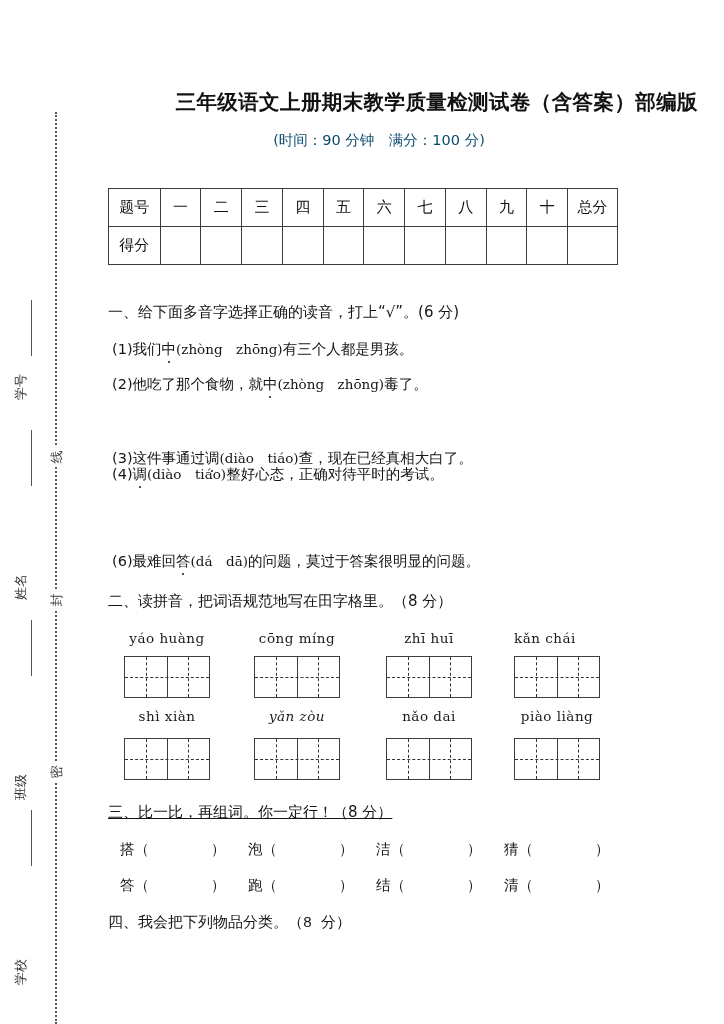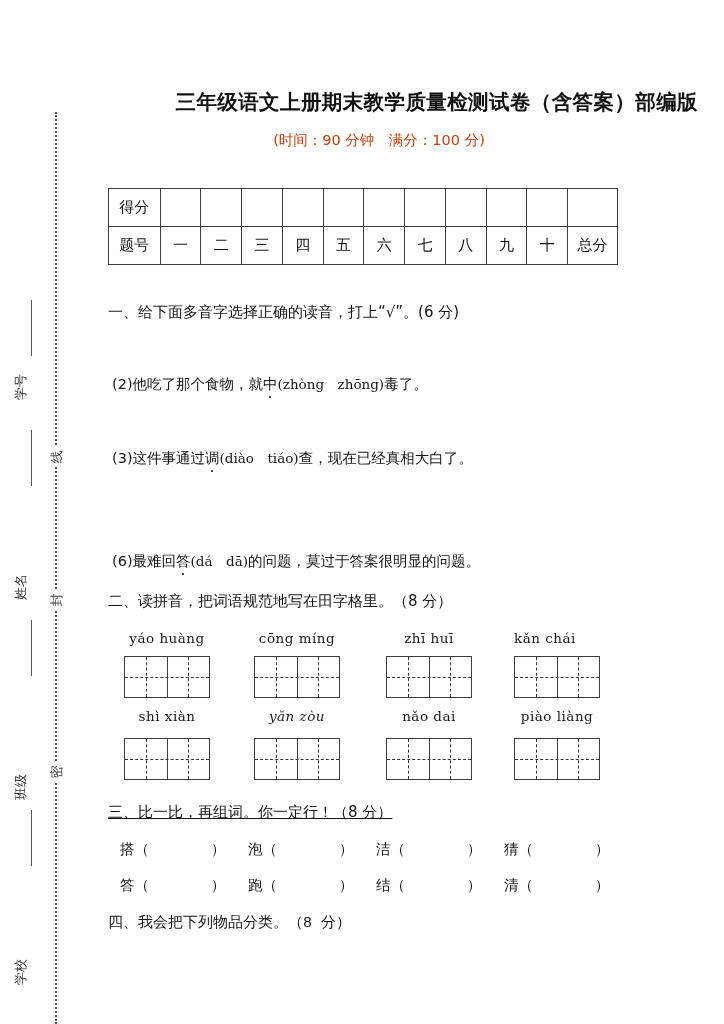--- a/index.html
+++ b/index.html
@@ -51,21 +51,21 @@
     font-size:20.5px;font-weight:bold;
     letter-spacing:.4px;
     font-family:Liberation Mono, monospace;
     color:#111;
   }
   .doc-subtitle{
     position:absolute;left:60px;right:26px;top:131px;
     text-align:center;
     font-size:14.5px;
     font-family:"DejaVu Sans","Liberation Sans",sans-serif;
-    color:#c2410c;
+    color:#0c4a6e;
   }
 
   
   .score-table{
     position:absolute;left:108px;top:188px;
     border-collapse:collapse;
     width:510px;
   }
   .score-table td{
     border:1px solid #3c3c3c;
@@ -158,58 +158,64 @@
   <div class="seal-field" style="top:800px;">班级</div>
 
   <div class="seal-rule" style="top:810px;height:56px;"></div>
   <div class="seal-field" style="top:985px;">学校</div>
 
   <div class="doc-title">三年级语文上册期末教学质量检测试卷（含答案）部编版</div>
   <div class="doc-subtitle">(时间：90 分钟　满分：100 分)</div>
 
   <table class="score-table">
     <tbody>
-      <tr>
-        <td class="lbl">得分</td>
-        <td></td>
-        <td></td>
-        <td></td>
-        <td></td>
-        <td></td>
-        <td></td>
-        <td></td>
-        <td></td>
-        <td></td>
-        <td></td>
-        <td></td>
-      </tr>
       <tr>
         <td class="lbl">题号</td>
         <td class="num">一</td>
         <td class="num">二</td>
         <td class="num">三</td>
         <td class="num">四</td>
         <td class="num">五</td>
         <td class="num">六</td>
         <td class="num">七</td>
         <td class="num">八</td>
         <td class="num">九</td>
         <td class="num">十</td>
         <td class="tot">总分</td>
       </tr>
+      <tr>
+        <td class="lbl">得分</td>
+        <td></td>
+        <td></td>
+        <td></td>
+        <td></td>
+        <td></td>
+        <td></td>
+        <td></td>
+        <td></td>
+        <td></td>
+        <td></td>
+        <td></td>
+      </tr>
     </tbody>
   </table>
 
   <div class="q-head" style="top:303px;">一、给下面多音字选择正确的读音，打上“√”。(6 分)</div>
 
+  <div class="q-line" style="top:340px;">
+    <span>(1)</span><span>我们</span><span class="dotmark">中</span><span class="py">(zhòng　zhōng)</span><span>有三个人都是男孩。</span>
+  </div>
   <div class="q-line" style="top:375px;">
     <span>(2)</span><span>他吃了那个食物，就</span><span class="dotmark">中</span><span class="py">(zhòng　zhōng)</span><span>毒了。</span>
   </div>
   <div class="q-line" style="top:420px;margin-top:29px;">
     <span>(3)</span><span>这件事通过</span><span class="dotmark">调</span><span class="py">(diào　tiáo)</span><span>查，现在已经真相大白了。</span>
+  </div>
+  <div class="q-line" style="top:465px;">
+    <span>(4)</span><span></span><span class="dotmark">调</span><span class="py">(diào　tiáo)</span><span>整好心态，正确对待平时的考试。</span>
   </div>
   <div class="q-line" style="top:552px;">
     <span>(6)</span><span>最难回</span><span class="dotmark">答</span><span class="py">(dá　dā)</span><span>的问题，莫过于答案很明显的问题。</span>
   </div>
 
   <div class="q-head" style="top:592px;">二、读拼音，把词语规范地写在田字格里。（8 分）</div>
 
   <div class="tzg-pyrow" style="top:630px;">
     <div class="py-cell" style="left:0px;">yáo huàng</div>
     <div class="py-cell" style="left:130px;">cōng míng</div>

